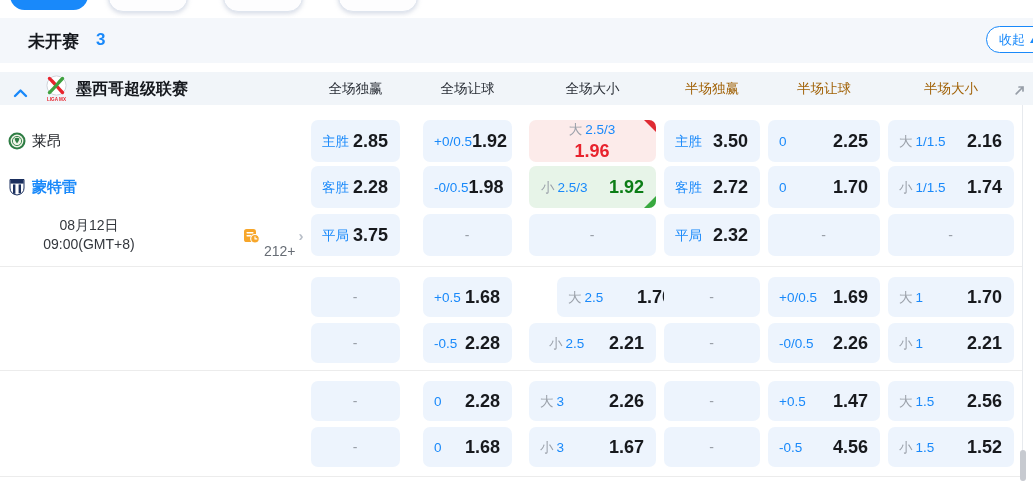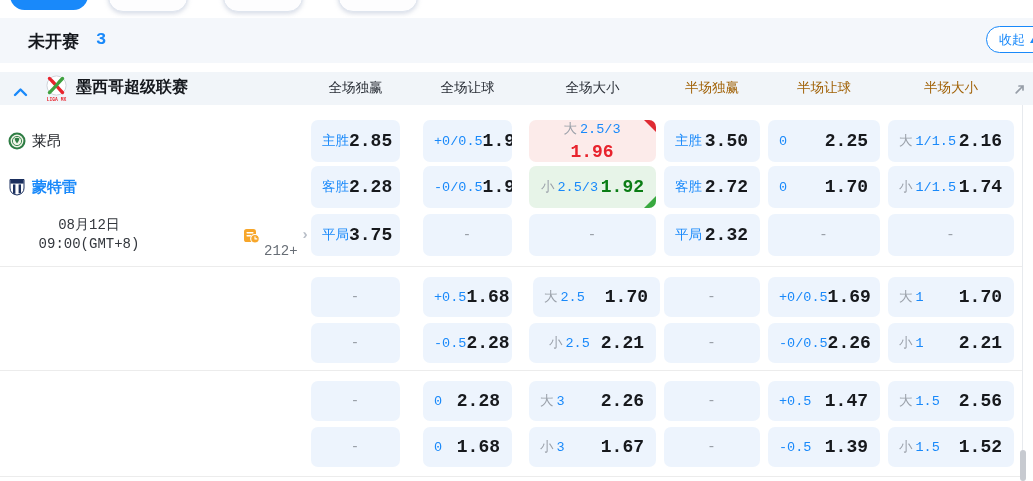--- a/index.html
+++ b/index.html
@@ -1,17 +1,17 @@
 <!DOCTYPE html>
 <html><head>
 <meta charset="utf-8">
 <style>
   html,body{margin:0;padding:0;background:#fff;}
   #app{position:relative;width:1033px;height:481px;overflow:hidden;background:#fff;
-       font-family:Liberation Mono, monospace;}
+       font-family:Liberation Sans, sans-serif;}
   
   .pill{position:absolute;top:-19px;height:29px;width:78px;border-radius:15px;}
   .pill.active{background:#1989fa;}
   .pill.idle{background:#fdfdfe;border:1px solid #dfe5ee;box-shadow:0 2px 4px rgba(170,182,205,.45);}
   
   .section-bar{position:absolute;left:0;top:18px;width:1033px;height:45px;background:#f4f7fb;}
   .section-title{position:absolute;left:28px;top:12px;font-size:17px;font-weight:bold;color:#15181d;}
   .section-count{position:absolute;left:96px;top:12px;font-size:17px;font-weight:bold;color:#1989fa;}
   .collapse-btn{position:absolute;left:986px;top:8px;height:27px;width:68px;background:#fff;
       border:1px solid #1989fa;border-radius:15px;display:flex;align-items:center;gap:5px;
@@ -216,21 +216,21 @@
         </div>
       </div>
       <div class="orow" style="top: 277px; height: 40px;">
         <div class="cell empty" style="left: 311px; width: 89px;">
           <span class="dash">-</span>
         </div>
         <div class="cell" style="left: 423px; width: 89px;">
           <span class="cl"><span class="lab">+0.5</span></span>
           <span class="val">1.68</span>
         </div>
-        <div class="cell" style="left: 533px; width: 127px;">
+        <div class="cell" style="left: 557px; width: 127px;">
           <span class="cl"><span class="pfx">大</span><span class="lab">2.5</span></span>
           <span class="val">1.70</span>
         </div>
         <div class="cell empty" style="left: 664px; width: 96px;">
           <span class="dash">-</span>
         </div>
         <div class="cell" style="left: 768px; width: 112px;">
           <span class="cl"><span class="lab">+0/0.5</span></span>
           <span class="val">1.69</span>
         </div>
@@ -297,21 +297,21 @@
         </div>
         <div class="cell" style="left: 529px; width: 127px;">
           <span class="cl"><span class="pfx">小</span><span class="lab">3</span></span>
           <span class="val">1.67</span>
         </div>
         <div class="cell empty" style="left: 664px; width: 96px;">
           <span class="dash">-</span>
         </div>
         <div class="cell" style="left: 768px; width: 112px;">
           <span class="cl"><span class="lab">-0.5</span></span>
-          <span class="val">1.39</span>
+          <span class="val">4.56</span>
         </div>
         <div class="cell" style="left: 888px; width: 126px;">
           <span class="cl"><span class="pfx">小</span><span class="lab">1.5</span></span>
           <span class="val">1.52</span>
         </div>
       </div>
     </div>
 
   <div class="hdiv" style="top:266px"></div>
   <div class="hdiv" style="top:370px"></div>

